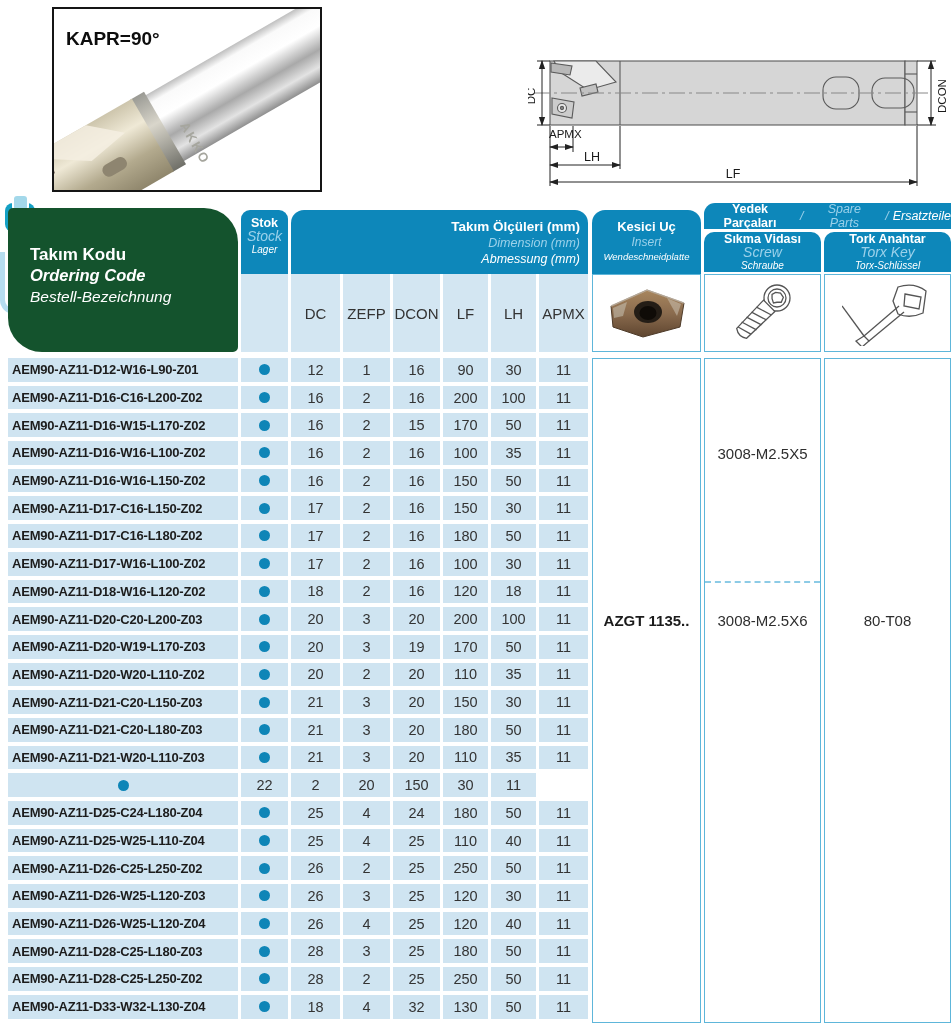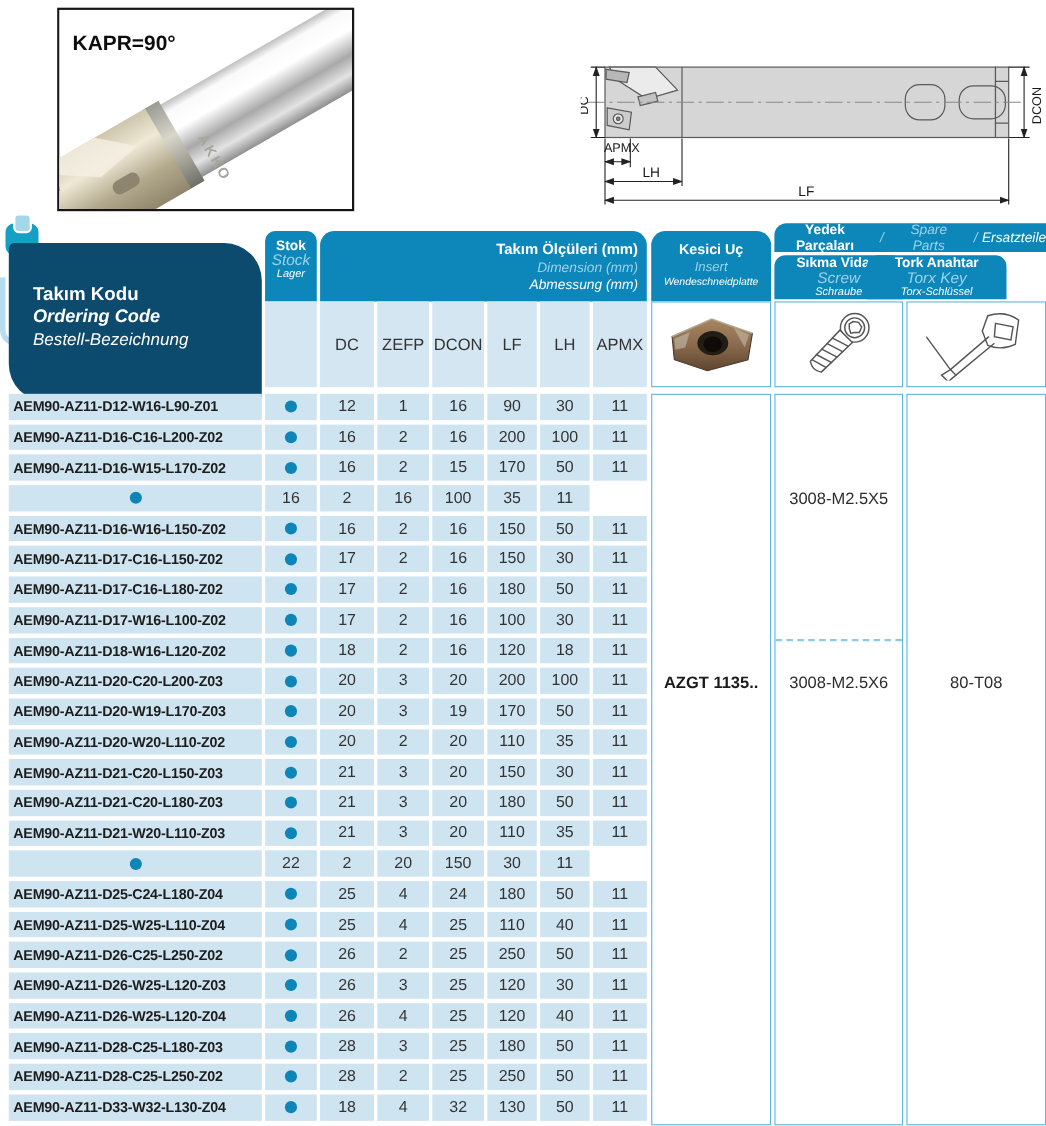--- a/index.html
+++ b/index.html
@@ -12,22 +12,22 @@
 
   
   .photo-box {
     left:52px; top:7px; width:270px; height:185px;
     border:2px solid #151515; background:#fff;
   }
   .drawing-box { left:528px; top:26px; width:423px; height:172px; }
 
   
   .navy-box {
-    left:8px; top:221px; width:230px; height:144px;
-    background:#0c4a6e; border-radius:5px 34px 5px 34px;
+    left:8px; top:208px; width:230px; height:144px;
+    background:#14532d; border-radius:5px 34px 5px 34px;
     color:#fff; padding:36px 10px 0 22px;
   }
   .navy-box .l1 { font-size:17px; font-weight:bold; line-height:21px; }
   .navy-box .l2 { font-size:16.5px; font-weight:bold; font-style:italic; line-height:21px; }
   .navy-box .l3 { font-size:15.5px; font-style:italic; line-height:21px; }
 
   .corner-accent {
     left:0; top:252px; width:14px; height:62px;
     border-left:5px solid #b5ddef; border-bottom:5px solid #b5ddef;
     border-bottom-left-radius:14px;
@@ -37,21 +37,21 @@
                    border:2.5px solid #fff; border-radius:5px; }
 
   .cyan { background:#0d87ba; color:#fff; text-align:center; }
   .hdr-stok   { left:241px; top:210px; width:47px;  height:64px; border-radius:9px 9px 0 0; padding-top:7px; }
   .hdr-dims   { left:291px; top:210px; width:297px; height:64px; border-radius:13px 13px 0 0;
                 text-align:right; padding:8px 8px 0 0; }
   .hdr-insert { left:592px; top:210px; width:109px; height:64px; border-radius:13px 13px 0 0; padding-top:8px; }
   .hdr-yedek  { left:704px; top:203px; width:247px; height:26px; border-radius:11px 0 0 0;
                 display:flex; align-items:center; justify-content:center; font-size:12.5px; }
   .hdr-screw  { left:704px; top:232px; width:117px; height:40px; border-radius:10px 10px 0 0; padding-top:1px; }
-  .hdr-torx   { left:788px; top:232px; width:127px; height:40px; border-radius:10px 10px 0 0; padding-top:1px; }
+  .hdr-torx   { left:824px; top:232px; width:127px; height:40px; border-radius:10px 10px 0 0; padding-top:1px; }
 
   .t1 { font-weight:bold; font-size:12.5px; line-height:13px; display:block; }
   .t2 { font-style:italic; color:#9bd1ea; font-size:14px; line-height:13px; display:block; }
   .t3 { font-style:italic; font-size:10px; line-height:13px; display:block; }
   .hdr-dims .t1 { font-size:13.5px; line-height:17px; }
   .hdr-dims .t2 { font-size:12.5px; line-height:16px; }
   .hdr-dims .t3 { font-size:12.5px; line-height:16px; }
   .hdr-insert .t1 { font-size:13px; line-height:17px; }
   .hdr-insert .t2 { font-size:12px; line-height:15px; }
   .hdr-insert .t3 { font-size:9.5px; line-height:13px; }
@@ -350,20 +350,21 @@
         <span class="dot"></span>
       </div>
       <div class="cell num">16</div>
       <div class="cell num">2</div>
       <div class="cell num">15</div>
       <div class="cell num">170</div>
       <div class="cell num">50</div>
       <div class="cell num">11</div>
     </div>
     <div class="trow">
+      <div class="cell code">AEM90-AZ11-D16-W16-L100-Z02</div>
       <div class="cell stock">
         <span class="dot"></span>
       </div>
       <div class="cell num">16</div>
       <div class="cell num">2</div>
       <div class="cell num">16</div>
       <div class="cell num">100</div>
       <div class="cell num">35</div>
       <div class="cell num">11</div>
     </div>

